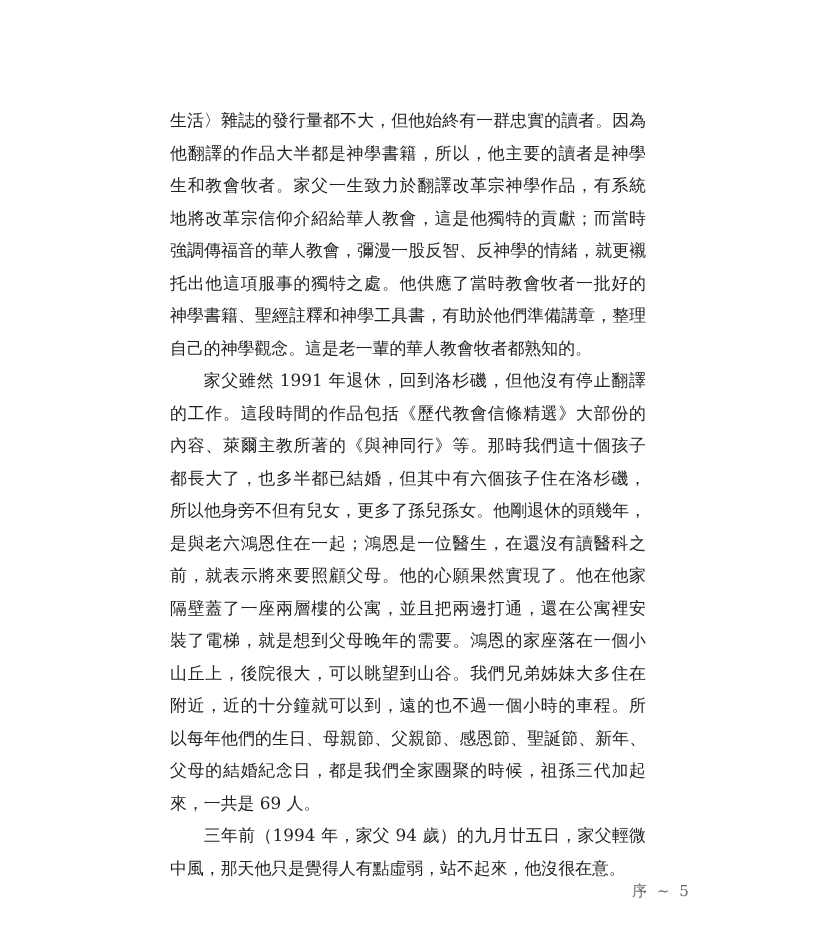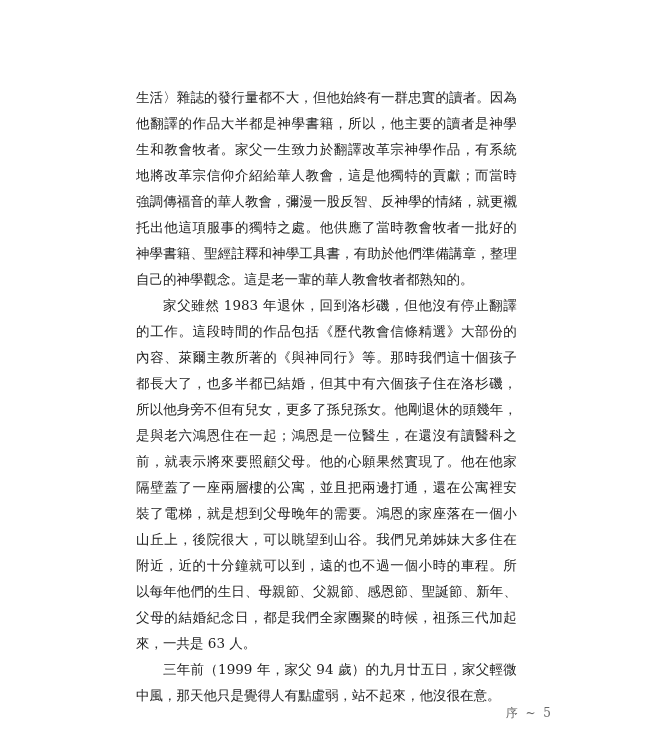--- a/index.html
+++ b/index.html
@@ -285,21 +285,21 @@
         <span class="ch">熟</span>
         <span class="ch">知</span>
         <span class="ch">的</span>
         <span class="ch">。</span>
       </div>
       <div class="line indent">
         <span class="ch">家</span>
         <span class="ch">父</span>
         <span class="ch">雖</span>
         <span class="ch">然</span>
-        <span class="ch"> 1983 </span>
+        <span class="ch"> 1991 </span>
         <span class="ch">年</span>
         <span class="ch">退</span>
         <span class="ch">休</span>
         <span class="ch">，</span>
         <span class="ch">回</span>
         <span class="ch">到</span>
         <span class="ch">洛</span>
         <span class="ch">杉</span>
         <span class="ch">磯</span>
         <span class="ch">，</span>
@@ -661,30 +661,30 @@
         <span class="ch">代</span>
         <span class="ch">加</span>
         <span class="ch">起</span>
       </div>
       <div class="line last">
         <span class="ch">來</span>
         <span class="ch">，</span>
         <span class="ch">一</span>
         <span class="ch">共</span>
         <span class="ch">是</span>
-        <span class="ch"> 63 </span>
+        <span class="ch"> 69 </span>
         <span class="ch">人</span>
         <span class="ch">。</span>
       </div>
       <div class="line indent">
         <span class="ch">三</span>
         <span class="ch">年</span>
         <span class="ch">前</span>
         <span class="ch">（</span>
-        <span class="ch">1999 </span>
+        <span class="ch">1994 </span>
         <span class="ch">年</span>
         <span class="ch">，</span>
         <span class="ch">家</span>
         <span class="ch">父</span>
         <span class="ch"> 94 </span>
         <span class="ch">歲</span>
         <span class="ch">）</span>
         <span class="ch">的</span>
         <span class="ch">九</span>
         <span class="ch">月</span>

